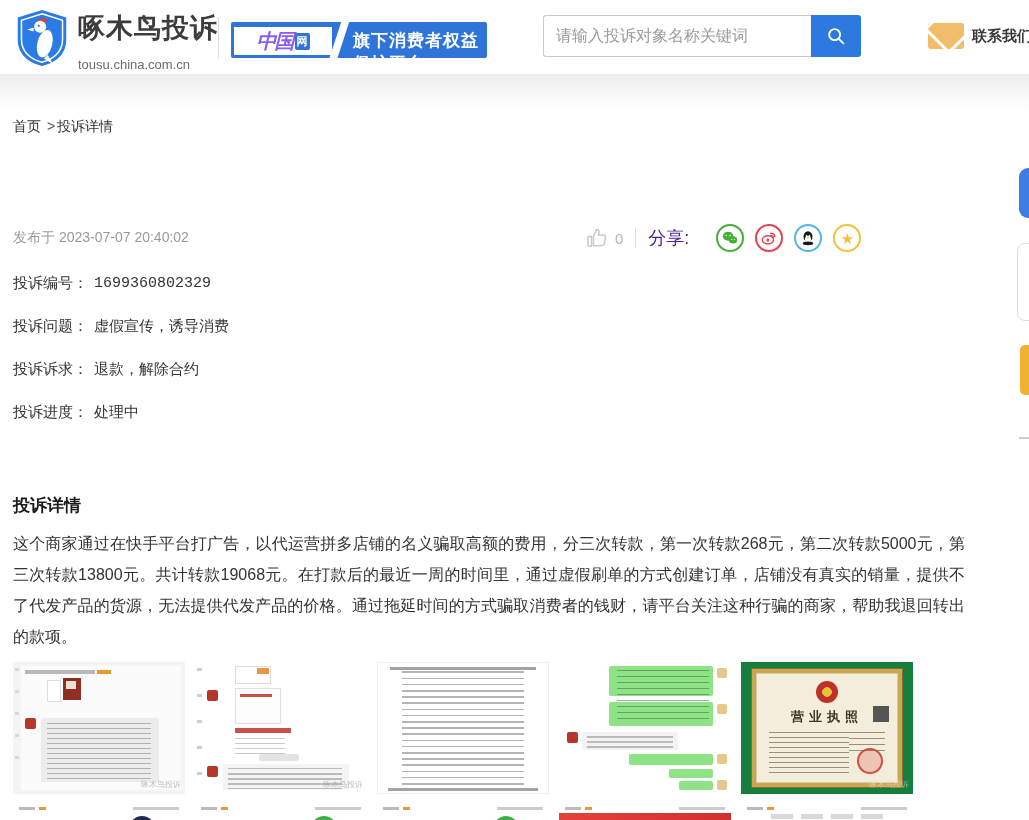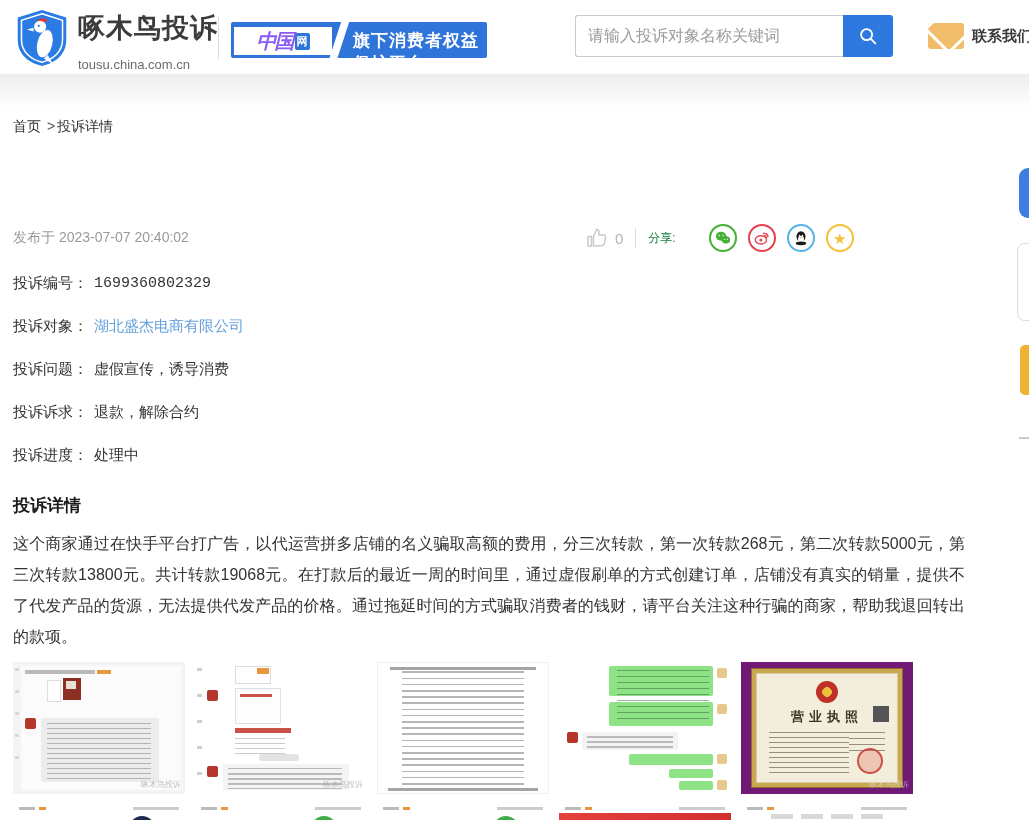--- a/index.html
+++ b/index.html
@@ -12,21 +12,21 @@
   .logo-text{position:absolute;left:78px;top:13px;}
   .logo-name{font-size:27px;font-weight:bold;color:#3c3c3c;letter-spacing:1px;line-height:30px;}
   .logo-domain{font-size:13px;color:#6b6b6b;margin-top:14px;}
   .header-divider{position:absolute;left:218px;top:17px;width:1px;height:42px;background:#ddd;}
   .badge{position:absolute;left:231px;top:22px;width:256px;height:36px;background:#2f74d9;border-radius:2px;overflow:hidden;}
   .badge-logo-box{position:absolute;left:3px;top:5px;width:98px;height:28px;background:#fff;display:flex;align-items:center;justify-content:center;}
   .badge-brand-main{color:#8b5cf6;font-weight:bold;font-size:20px;font-style:italic;letter-spacing:-2px;}
   .badge-brand-sub{display:inline-block;margin-left:2px;background:#2f74d9;color:#fff;font-size:11px;padding:1px 2px;border-radius:2px;font-weight:bold;}
   .badge-slash{position:absolute;left:104px;top:-4px;width:8px;height:46px;background:#fff;transform:skewX(-18deg);}
   .badge-text{position:absolute;left:122px;top:7px;color:#fff;font-size:17px;font-weight:bold;letter-spacing:1px;}
-  .search-wrap{position:absolute;left:575px;top:15px;width:318px;height:44px;}
+  .search-wrap{position:absolute;left:543px;top:15px;width:318px;height:44px;}
   .search-input{position:absolute;left:0;top:0;width:268px;height:42px;border:1px solid #c9c9c9;border-right:none;border-radius:3px 0 0 3px;font-size:16px;color:#333;padding:0 12px;outline:none;box-sizing:border-box;font-family:inherit;}
   .search-input::placeholder{color:#9b9b9b;}
   .search-btn{position:absolute;left:268px;top:0;width:50px;height:42px;background:#2e79df;border:none;border-radius:0 3px 3px 0;cursor:pointer;display:flex;align-items:center;justify-content:center;}
   .contact{position:absolute;left:928px;top:23px;display:flex;align-items:center;}
   .envelope{width:36px;height:26px;background:#f2bd6b;border-radius:3px;position:relative;overflow:hidden;flex:0 0 auto;}
   .envelope:before{content:"";position:absolute;left:3px;top:-12px;width:30px;height:30px;background:#f2bd6b;border:3px solid #fff;transform:rotate(45deg);}
   .contact-label{margin-left:8px;font-size:15px;font-weight:bold;color:#3a3a3a;white-space:nowrap;}
 
   .header-band{position:absolute;left:0;top:74px;width:1029px;height:38px;background:linear-gradient(#ededed,#fdfdfd 80%,#fff);}
 
@@ -36,21 +36,21 @@
   .bc-sep{margin:0 2px;color:#555;}
   .page-title{position:absolute;left:13px;top:166px;font-size:23px;font-weight:bold;color:#141414;letter-spacing:0.5px;}
 
   
   .meta-row{position:absolute;left:13px;top:224px;width:950px;height:30px;}
   .published{position:absolute;left:0;top:5px;font-size:14px;color:#9a9a9a;}
   .like-share{position:absolute;left:572px;top:0;display:flex;align-items:center;}
   .like-btn{display:flex;align-items:center;cursor:pointer;}
   .like-count{font-size:15px;color:#b5b5b5;margin-left:6px;}
   .ls-divider{width:1px;height:20px;background:#ddd;margin:0 12px;}
-  .share-label{font-size:12px;color:#15803d;margin-right:22px;}
+  .share-label{font-size:18px;color:#4c1d95;margin-right:16px;}
   .share-icon{width:28px;height:28px;border-radius:50%;margin-left:11px;display:flex;align-items:center;justify-content:center;cursor:pointer;background:#fff;box-sizing:border-box;}
   .si-wechat{border:2px solid #45b035;}
   .si-weibo{border:2px solid #e6424d;}
   .si-qq{border:2px solid #55b5e6;}
   .si-star{border:2px solid #f2c23a;color:#f2c23a;font-size:15px;line-height:1;}
 
   
   .fields{position:absolute;left:13px;top:262px;width:950px;}
   .field-row{height:43px;display:flex;align-items:center;font-size:15px;color:#333;font-family:Liberation Mono, monospace;}
   .field-label{color:#333;margin-right:6px;white-space:nowrap;}
@@ -109,21 +109,21 @@
   .t-wechat .g3{right:18px;top:92px;width:84px;height:11px;}
   .t-wechat .g4{right:18px;top:107px;width:44px;height:9px;}
   .t-wechat .g5{right:18px;top:119px;width:34px;height:9px;}
   .t-wechat .ga{position:absolute;right:4px;width:10px;height:10px;background:#e8c88a;border-radius:2px;}
   .t-wechat .av{position:absolute;left:8px;top:70px;width:11px;height:11px;background:#b5372c;border-radius:2px;}
   .t-wechat .wblock{position:absolute;left:23px;top:70px;width:96px;height:18px;background:#f3f3f3;
     background-image:repeating-linear-gradient(rgba(130,130,130,.5) 0 1.5px,transparent 1.5px 5px);background-size:86px 100%;background-position:5px 4px;background-repeat:no-repeat;}
   .t-wechat .txtlines{position:absolute;right:22px;top:8px;width:92px;height:50px;background:repeating-linear-gradient(rgba(40,90,40,.45) 0 1.5px,transparent 1.5px 6px);}
 
   
-  .t-license{background:#701a75;}
+  .t-license{background:#15803d;}
   .t-license .frame{position:absolute;left:10px;top:6px;right:10px;bottom:6px;background:#c9a84f;box-shadow:0 0 0 1px #8a6d33 inset;}
   .t-license .paper{position:absolute;left:5px;top:5px;right:5px;bottom:5px;background:#f3eddc;border:1px solid #d8cba4;}
   .t-license .emblem{position:absolute;left:50%;top:7px;width:22px;height:22px;margin-left:-11px;border-radius:50%;background:radial-gradient(#e9c23a 30%,#c03028 32%);}
   .t-license .lic-title{position:absolute;left:0;top:34px;width:100%;text-align:center;font-size:13px;font-weight:bold;letter-spacing:5px;color:#3f3525;}
   .t-license .qr{position:absolute;right:8px;top:32px;width:16px;height:16px;background:#555;}
   .t-license .lines{position:absolute;left:12px;top:58px;width:80px;height:44px;background:repeating-linear-gradient(rgba(90,80,60,.6) 0 1.3px,transparent 1.3px 5px);}
   .t-license .lines2{position:absolute;right:12px;top:58px;width:36px;height:24px;background:repeating-linear-gradient(rgba(90,80,60,.6) 0 1.3px,transparent 1.3px 6px);}
   .t-license .seal{position:absolute;right:14px;bottom:8px;width:22px;height:22px;border-radius:50%;border:2px solid rgba(200,50,40,.8);background:rgba(220,80,60,.25);}
 
   
@@ -241,24 +241,20 @@
       </div>
     </div>
   </div>
 
   <div class="fields">
     <div class="field-row">
       <span class="field-label">投诉编号：</span>
       <span class="field-value">1699360802329</span>
     </div>
     <div class="field-row">
-      <span class="field-label">投诉对象：</span>
-      <a class="field-value field-link">湖北盛杰电商有限公司</a>
-    </div>
-    <div class="field-row">
       <span class="field-label">投诉问题：</span>
       <span class="field-value">虚假宣传，诱导消费</span>
     </div>
     <div class="field-row">
       <span class="field-label">投诉诉求：</span>
       <span class="field-value">退款，解除合约</span>
     </div>
     <div class="field-row">
       <span class="field-label">投诉进度：</span>
       <span class="field-value">处理中</span>

